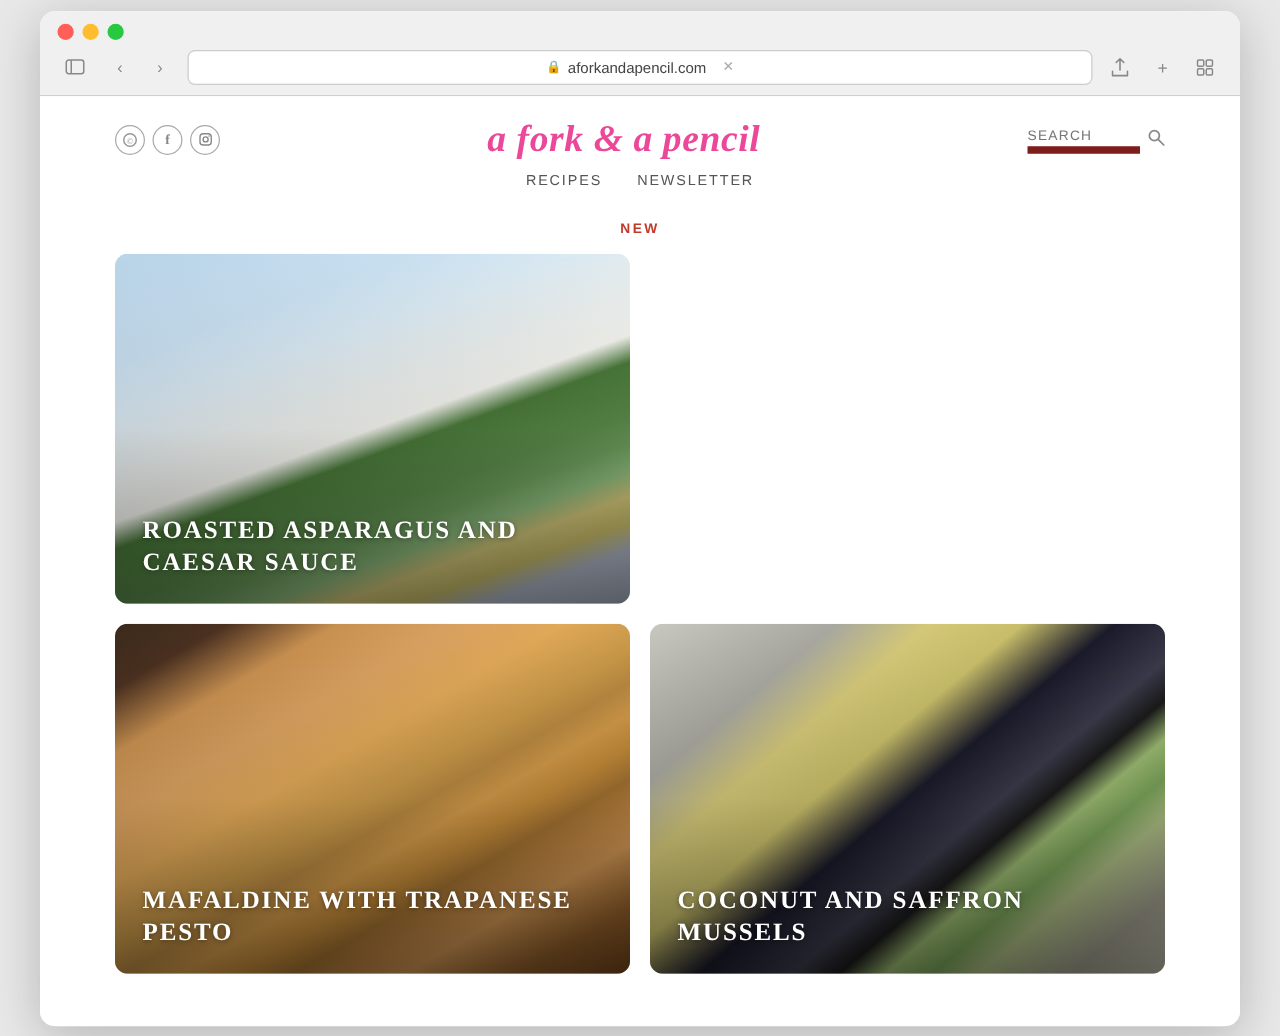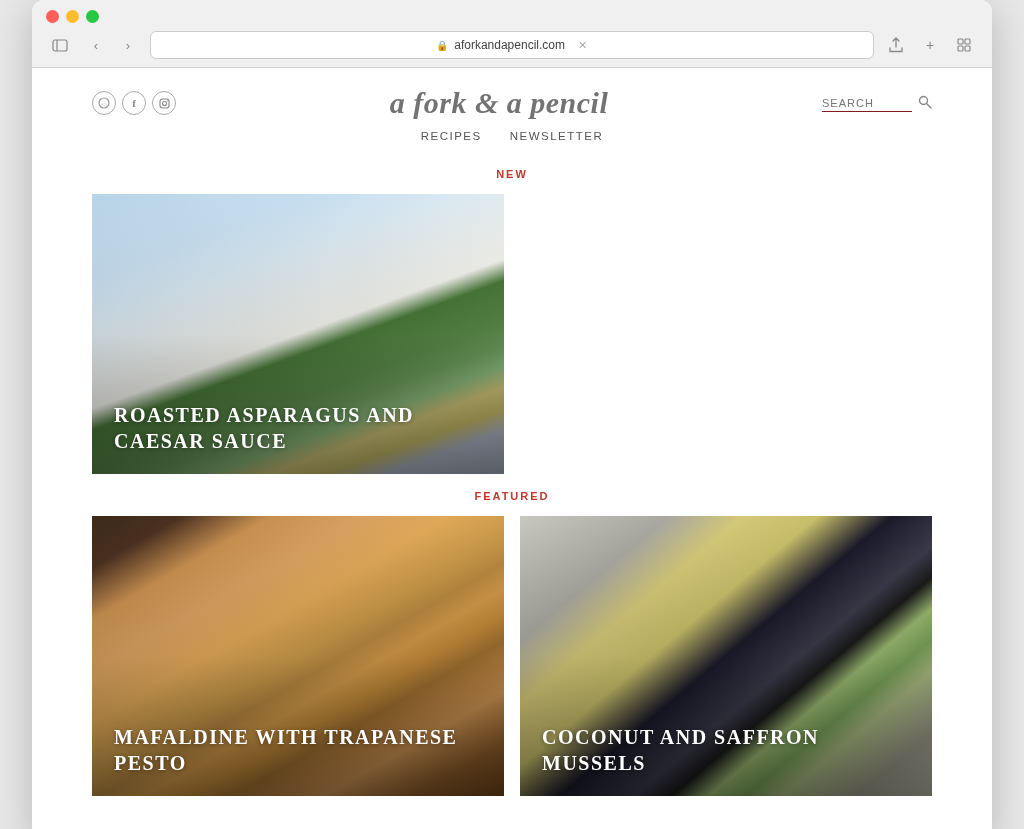--- a/index.html
+++ b/index.html
@@ -157,34 +157,34 @@
 
     .site-title {
       text-align: center;
       flex: 1;
     }
 
     .site-title h1 {
       font-family: Georgia, 'Times New Roman', serif;
       font-size: 30px;
       font-weight: bold;
-      color: #737373;
+      color: #ec4899;
       letter-spacing: 0.5px;
       font-style: italic;
     }
 
     .header-search {
       display: flex;
       align-items: center;
       gap: 6px;
     }
 
     .search-input {
       border: none;
-      border-bottom: 1px solid #7f1d1d;
+      border-bottom: 6px solid #7f1d1d;
       outline: none;
       font-size: 11px;
       color: #aaa;
       letter-spacing: 1px;
       width: 90px;
       text-transform: uppercase;
       background: transparent;
       padding: 2px 0;
     }
 
@@ -228,21 +228,21 @@
     .recipe-grid {
       display: grid;
       grid-template-columns: 1fr 1fr;
       gap: 16px;
       margin-bottom: 16px;
     }
 
     .recipe-card {
       position: relative;
       overflow: hidden;
-      border-radius: 0;
+      border-radius: 10px;
       cursor: pointer;
       height: 280px;
     }
 
     .recipe-card-img {
       width: 100%;
       height: 100%;
       object-fit: cover;
       display: block;
     }
@@ -439,21 +439,20 @@
 
         <div class="recipe-card">
           <div class="recipe-card-img img-asparagus"></div>
           <div class="recipe-overlay">
             <div class="recipe-title right-title">ROASTED ASPARAGUS AND CAESAR SAUCE</div>
           </div>
         </div>
 
       </div>
 
-      <div class="section-label">FEATURED</div>
 
       <div class="recipe-grid">
 
         <div class="recipe-card">
           <div class="recipe-card-img img-mafaldine"></div>
           <div class="recipe-overlay">
             <div class="recipe-title">MAFALDINE WITH TRAPANESE PESTO</div>
           </div>
         </div>
 

